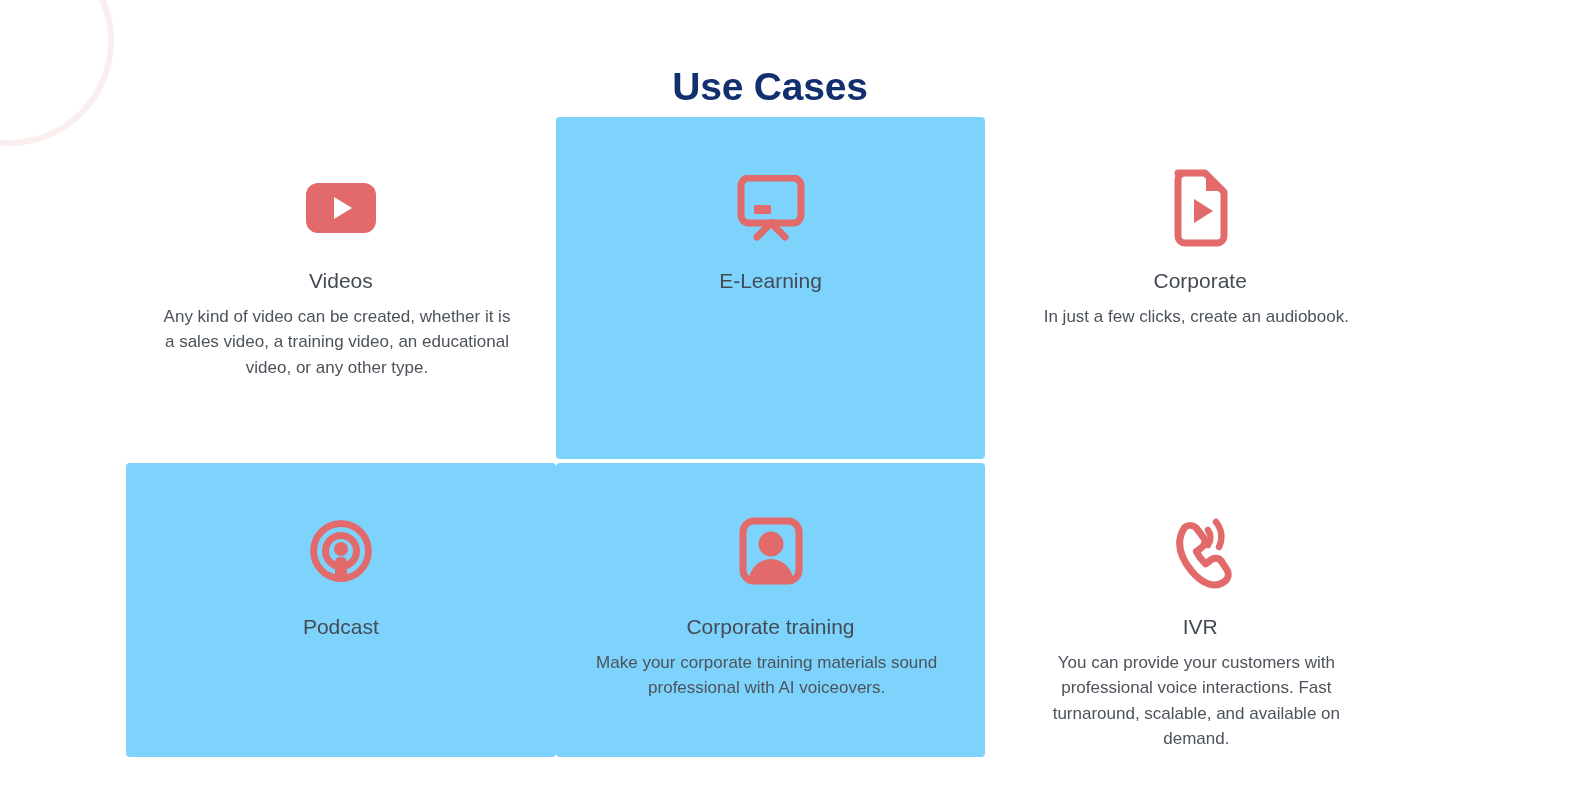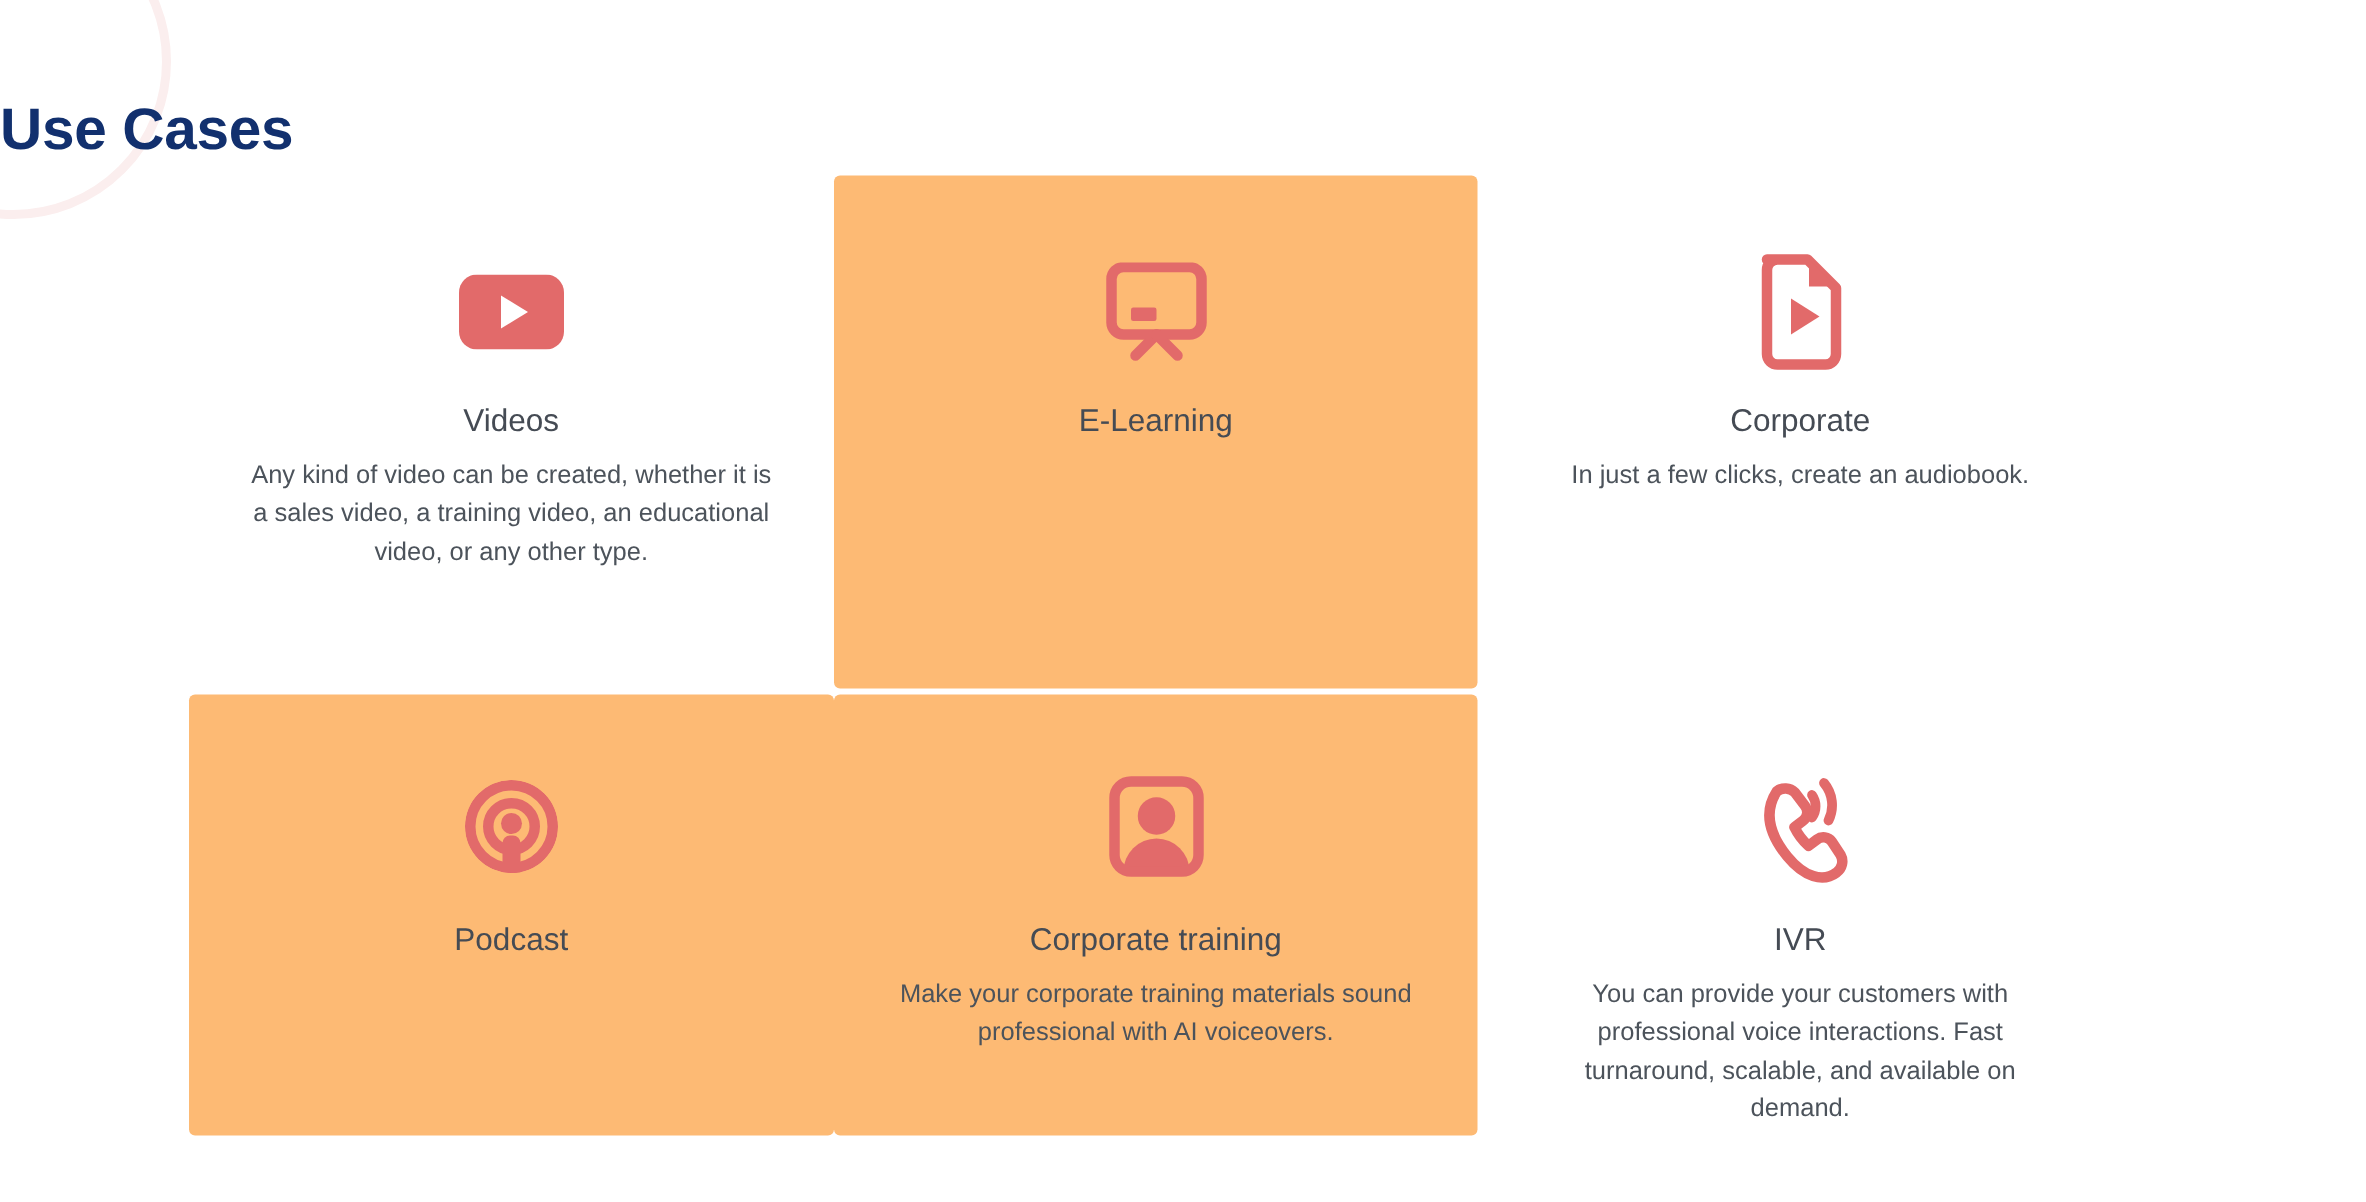--- a/index.html
+++ b/index.html
@@ -33,21 +33,21 @@
     position: relative;
     width: 1577px;
     height: 801px;
   }
 
   .section-title {
     position: absolute;
     left: 0;
     top: 34px;
     width: 1540px;
-    text-align: left;
+    text-align: center;
     font-size: 39px;
     font-weight: bold;
     color: #12306E;
     letter-spacing: -0.2px;
     line-height: 1.1;
   }
 
   .grid {
     position: absolute;
     left: 126px;
@@ -59,26 +59,25 @@
     display: flex;
     width: 1289px;
   }
   .row-1 { height: 342px; }
   .row-2 { height: 294px; margin-top: 4px; }
 
   .card {
     width: 430px;
     display: flex;
     flex-direction: column;
-    align-items: center;
     padding: 48px 36px 0 36px;
     border-radius: 4px;
     background: transparent;
   }
-  .card.tinted { background: #fdba74; }
+  .card.tinted { background: #7dd3fc; }
 
   .card-icon {
     height: 86px;
     display: flex;
     align-items: center;
     justify-content: center;
     margin-bottom: 16px;
   }
 
   .card-title {

